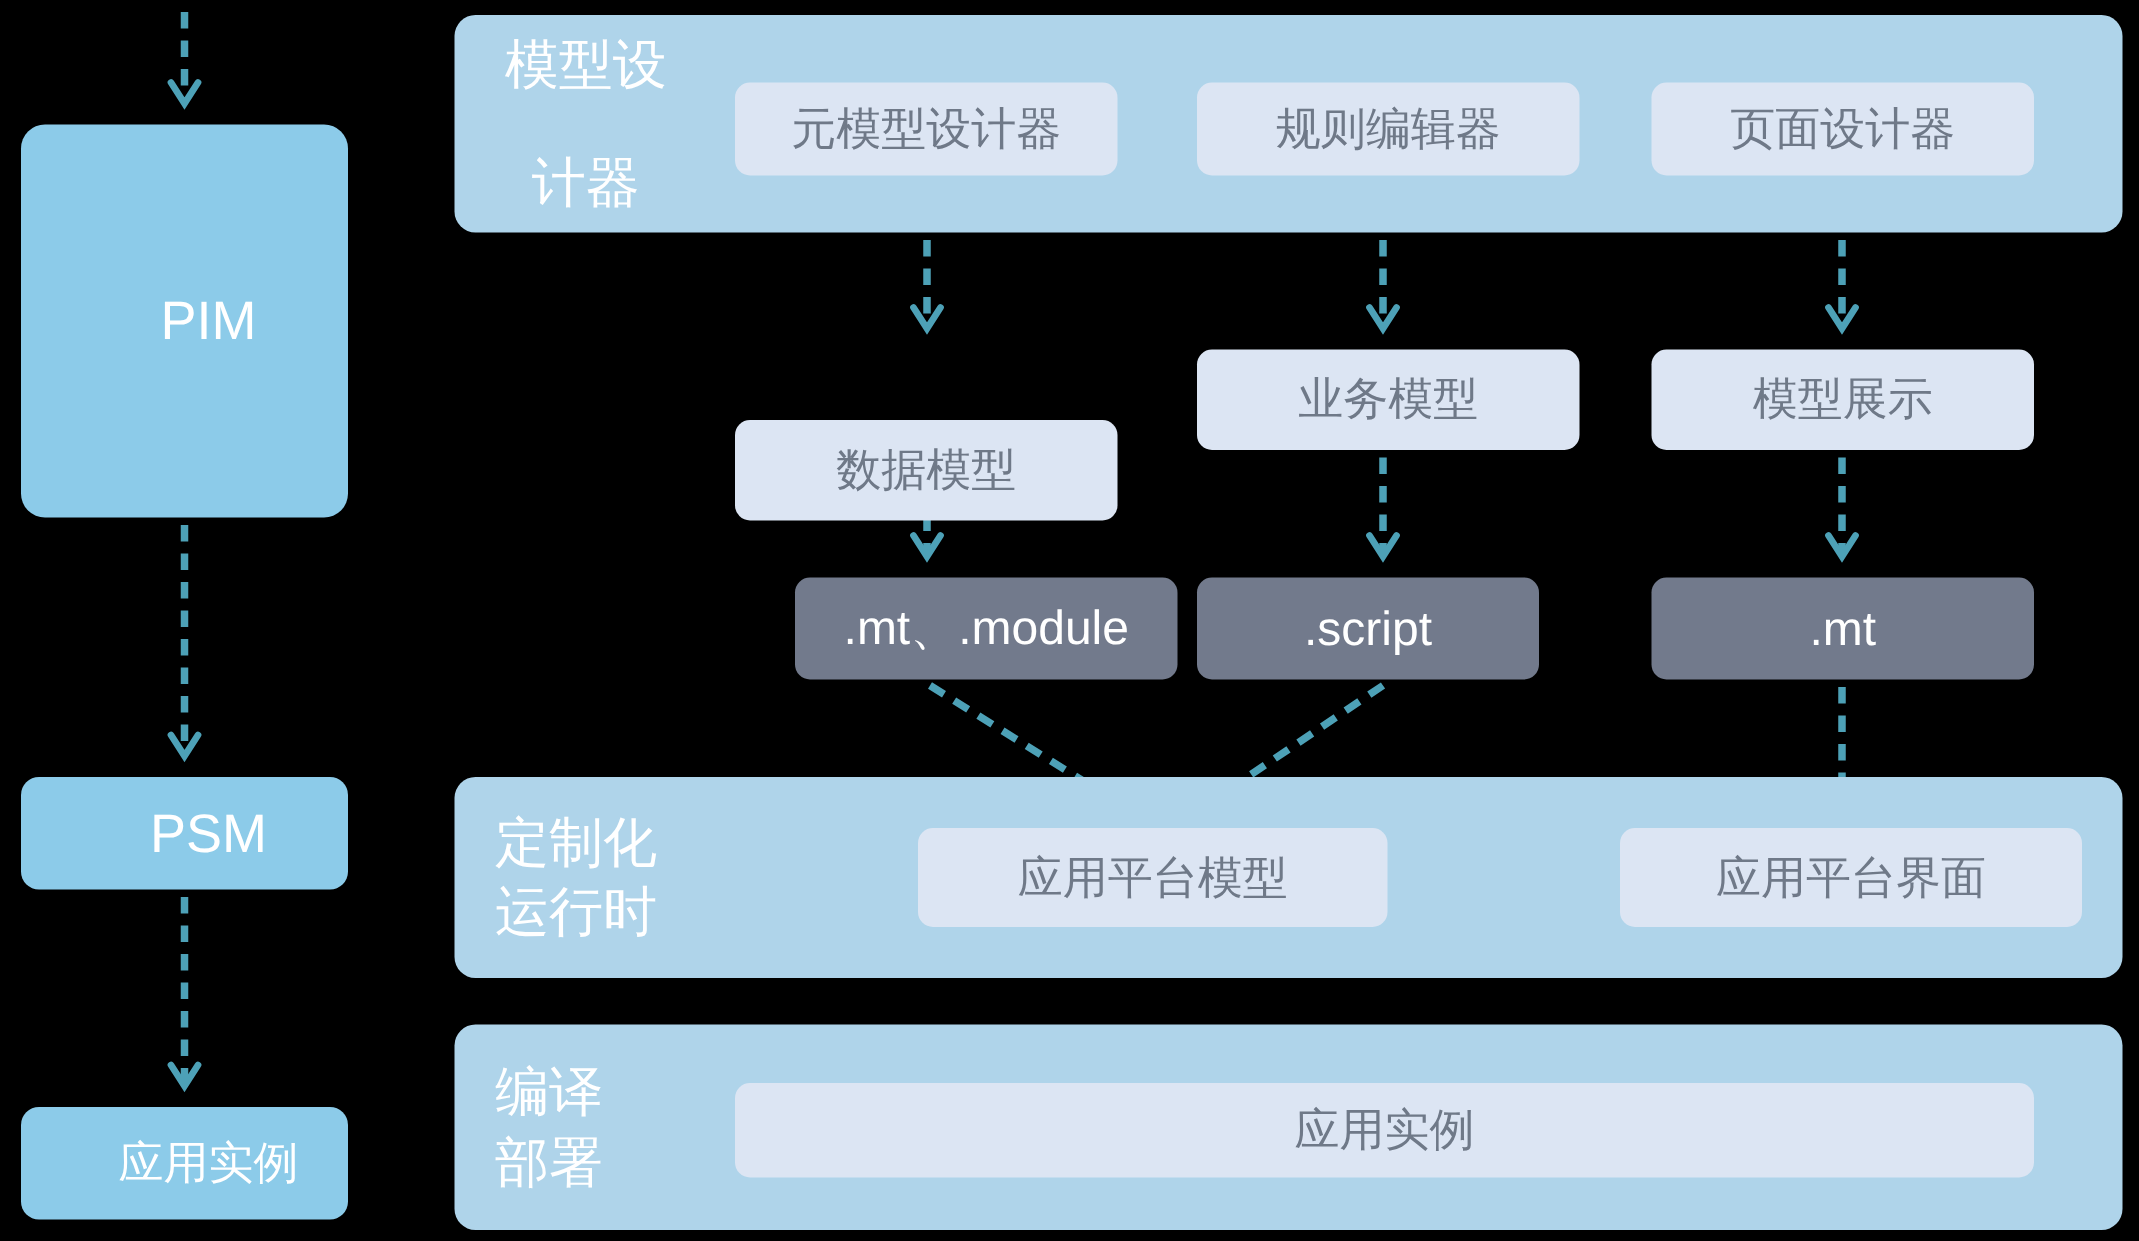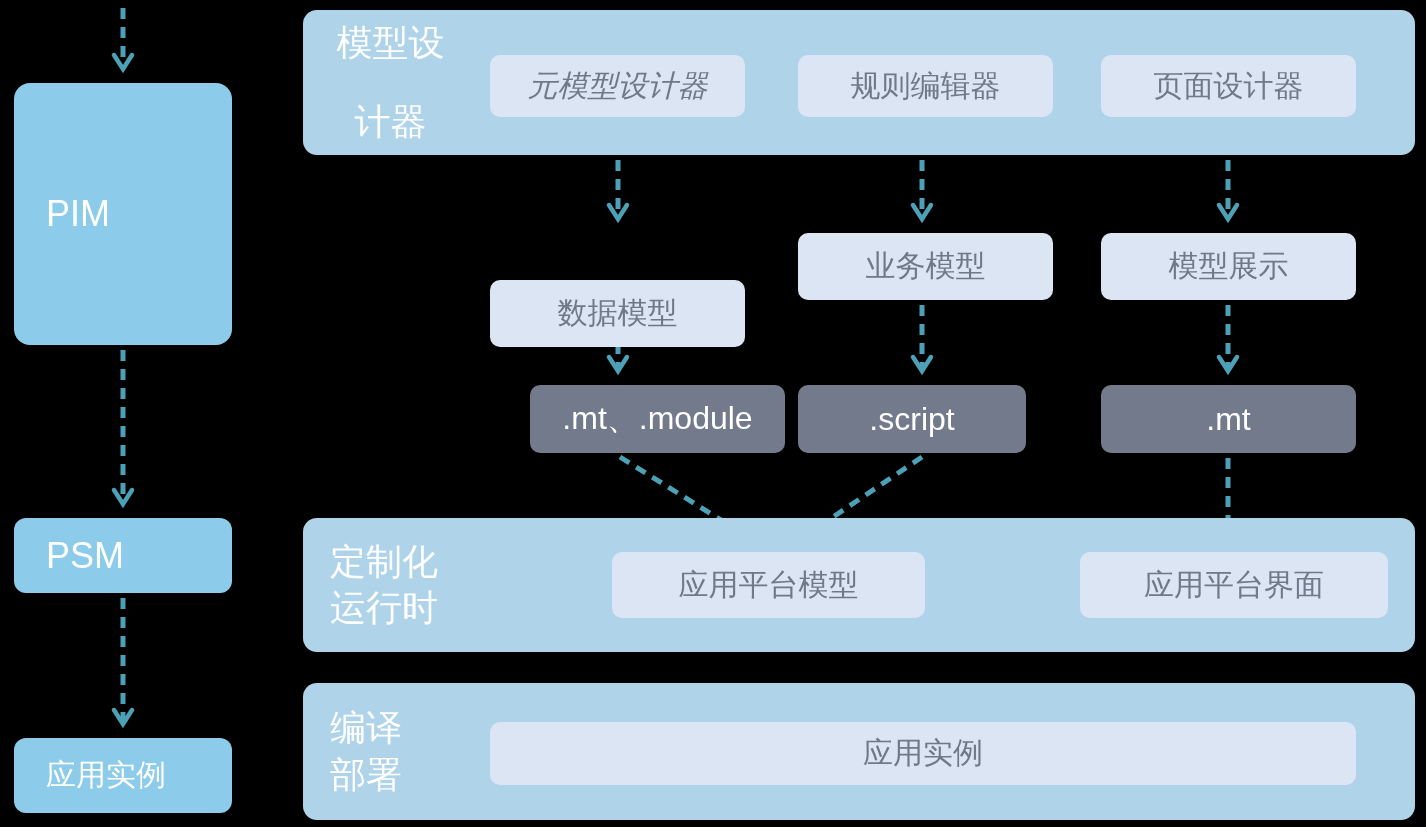--- a/index.html
+++ b/index.html
@@ -17,21 +17,21 @@
     position:relative;
     width:1426px;height:827px;
     background:var(--background);
     font-family:"Liberation Sans", sans-serif;
     overflow:hidden;
   }
   .abs{position:absolute;box-sizing:border-box;}
   .primary{
     background:var(--primary-box);
     color:var(--white-text);
-    display:flex;align-items:center;
+    display:flex;align-items:center;justify-content:center;
     border-radius:12px;
     padding-left:32px;
   }
   .panel{
     background:var(--panel);
     border-radius:14px;
   }
   .panel-label{
     position:absolute;
     color:var(--white-text);
@@ -112,21 +112,21 @@
     <span>应用实例</span>
   </div>
 
   <div class="abs panel" style="left:303px;top:10px;width:1112px;height:145px;"></div>
 
   <div class="panel-label centered" style="left:318px;top:10px;width:145px;height:145px;">
     <span>模型设</span>
     <span>计器</span>
   </div>
 
-  <div class="abs lightbox" style="left:490px;top:55px;width:255px;height:62px;font-style:italic;">
+  <div class="abs lightbox" style="left:490px;top:55px;width:255px;height:62px;">
     <span>元模型设计器</span>
   </div>
   <div class="abs lightbox" style="left:798px;top:55px;width:255px;height:62px;">
     <span>规则编辑器</span>
   </div>
   <div class="abs lightbox" style="left:1101px;top:55px;width:255px;height:62px;">
     <span>页面设计器</span>
   </div>
 
   <div class="abs lightbox" style="left:490px;top:233px;width:255px;height:67px;margin-top:47px;">

